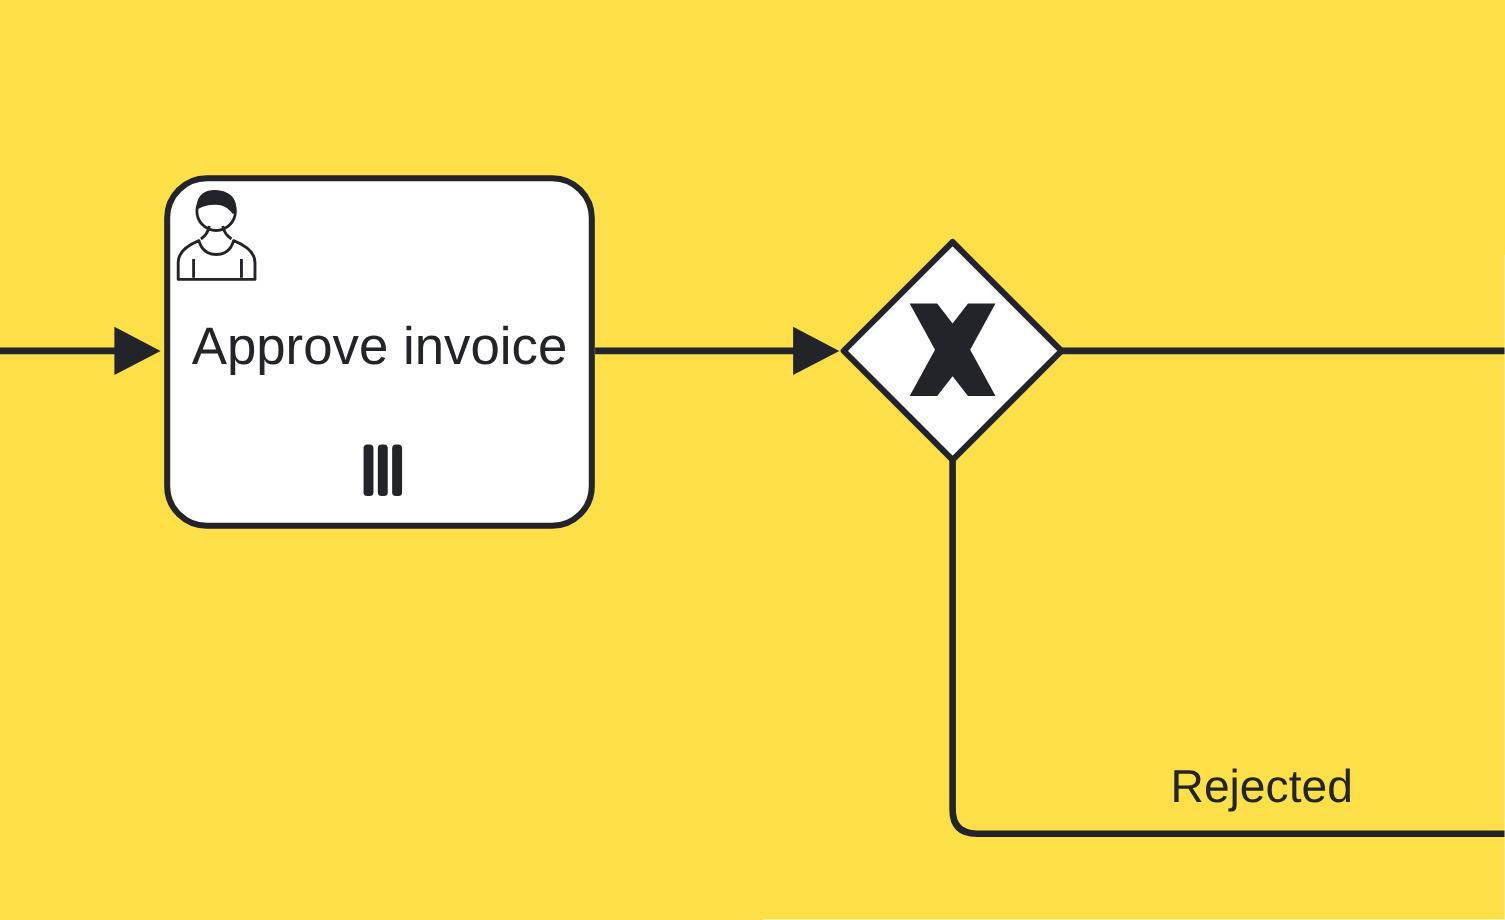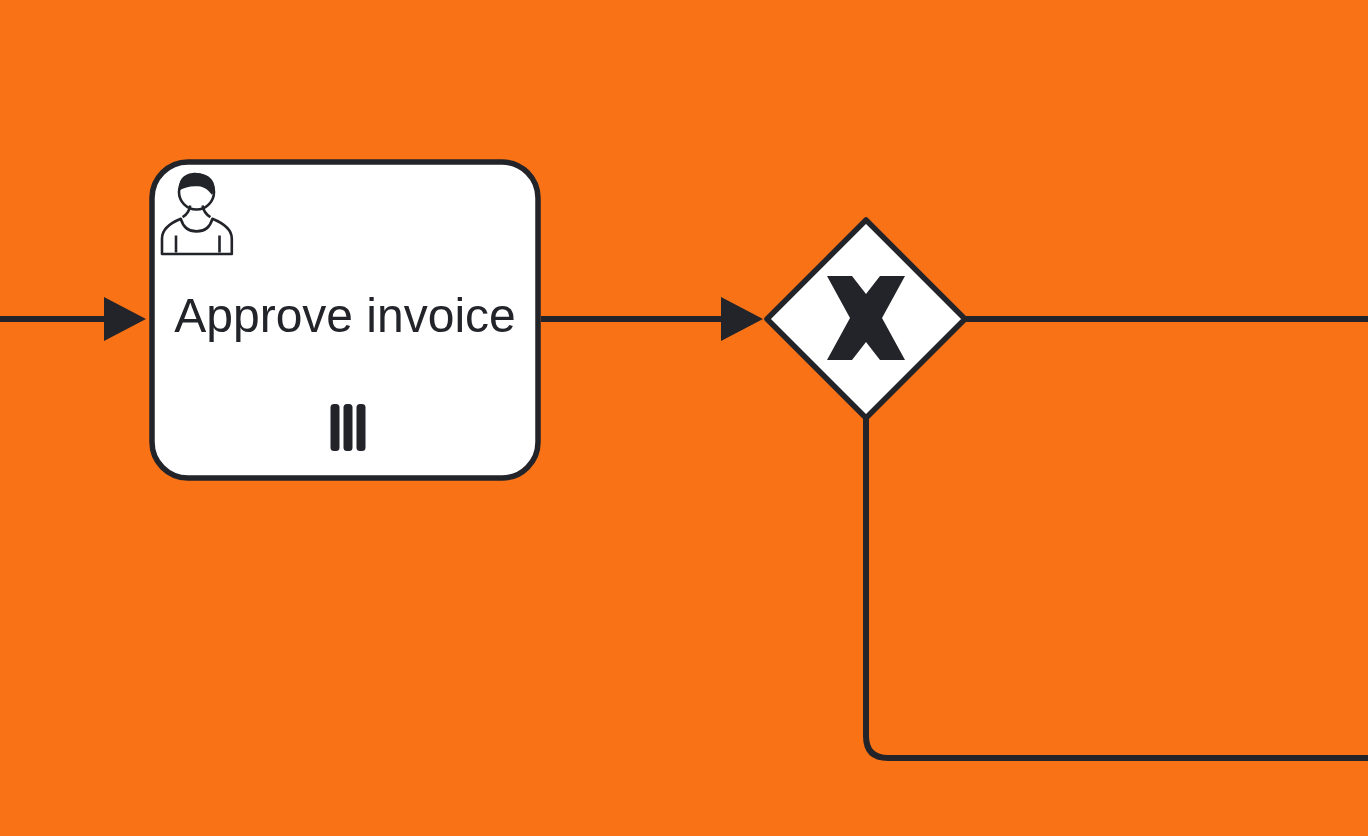--- a/index.html
+++ b/index.html
@@ -4,21 +4,21 @@
 <style>
   html, body {
     margin: 0;
     padding: 0;
     background: #ffffff;
   }
   .canvas {
     position: relative;
     width: 1368px;
     height: 836px;
-    background: #f97316;
+    background: #fde047;
     overflow: hidden;
     font-family: "Liberation Sans", sans-serif;
     color: #22242a;
   }
   .diagram-svg {
     position: absolute;
     left: 0;
     top: 0;
   }
   .diagram-label {
@@ -104,13 +104,14 @@
     </g>
 
     <g>
       <path d="M866,418 V736 Q866,758 888,758 H1368" fill="none" stroke="#22242a" stroke-width="6"></path>
     </g>
   </svg>
 
   <div class="diagram-label task-label">Approve invoice</div>
 
 
+  <div class="diagram-label flow-label-rejected">Rejected</div>
 </div>
 
 </body></html>

